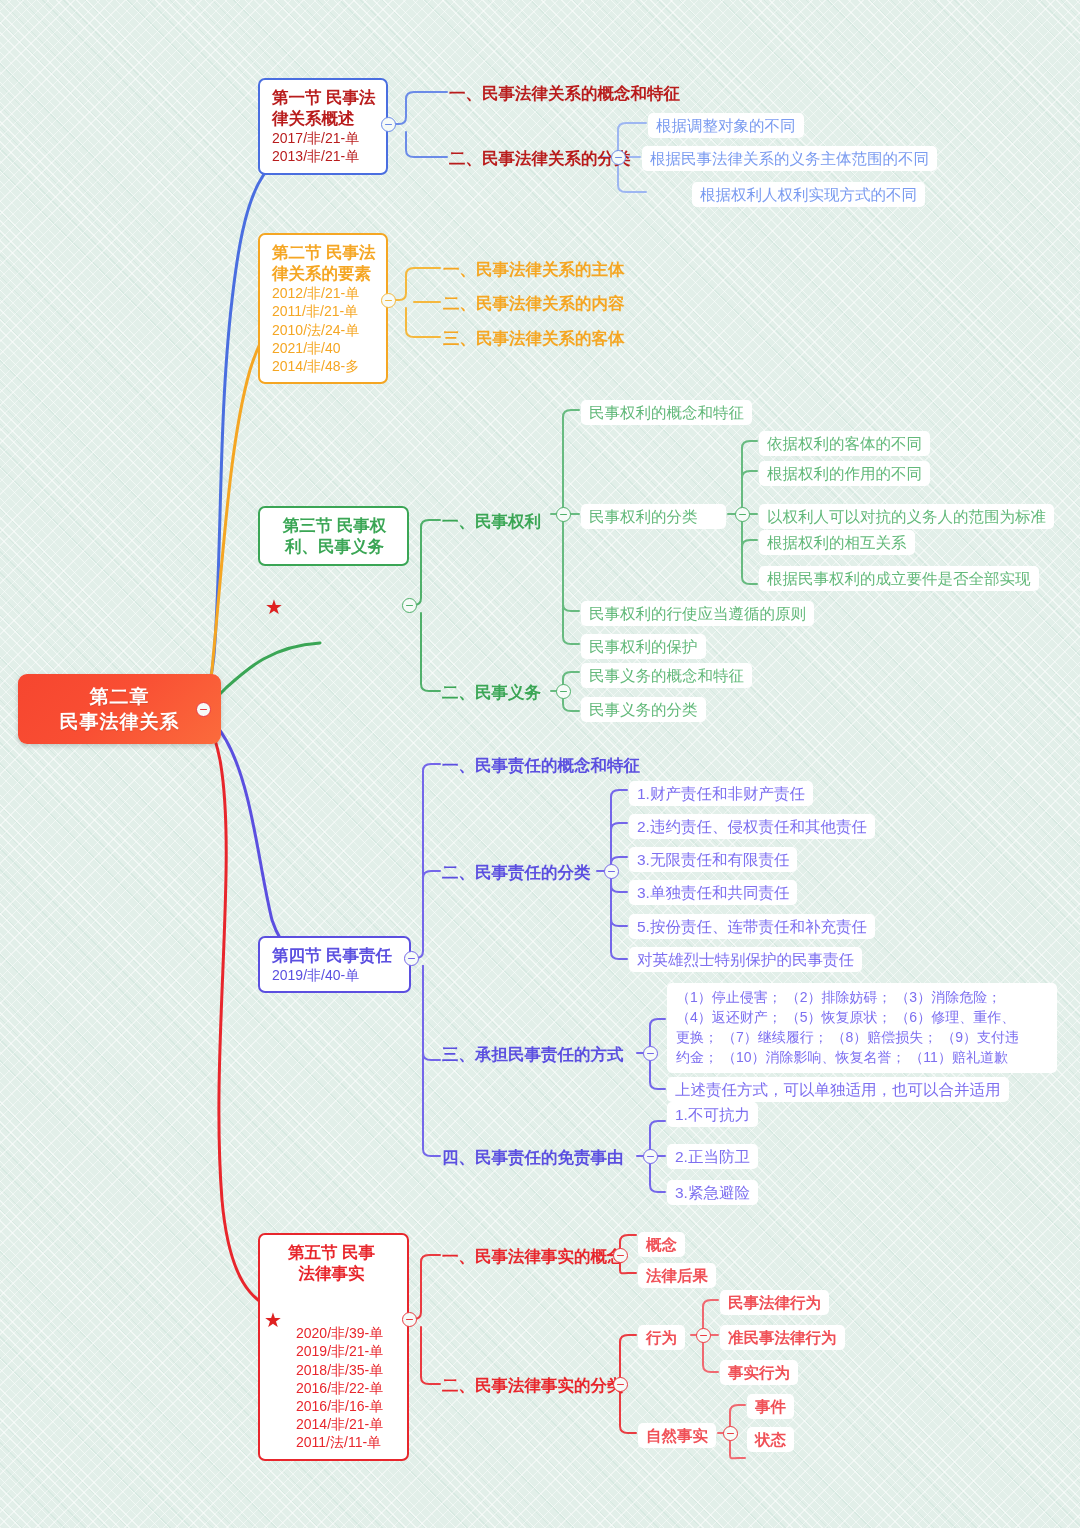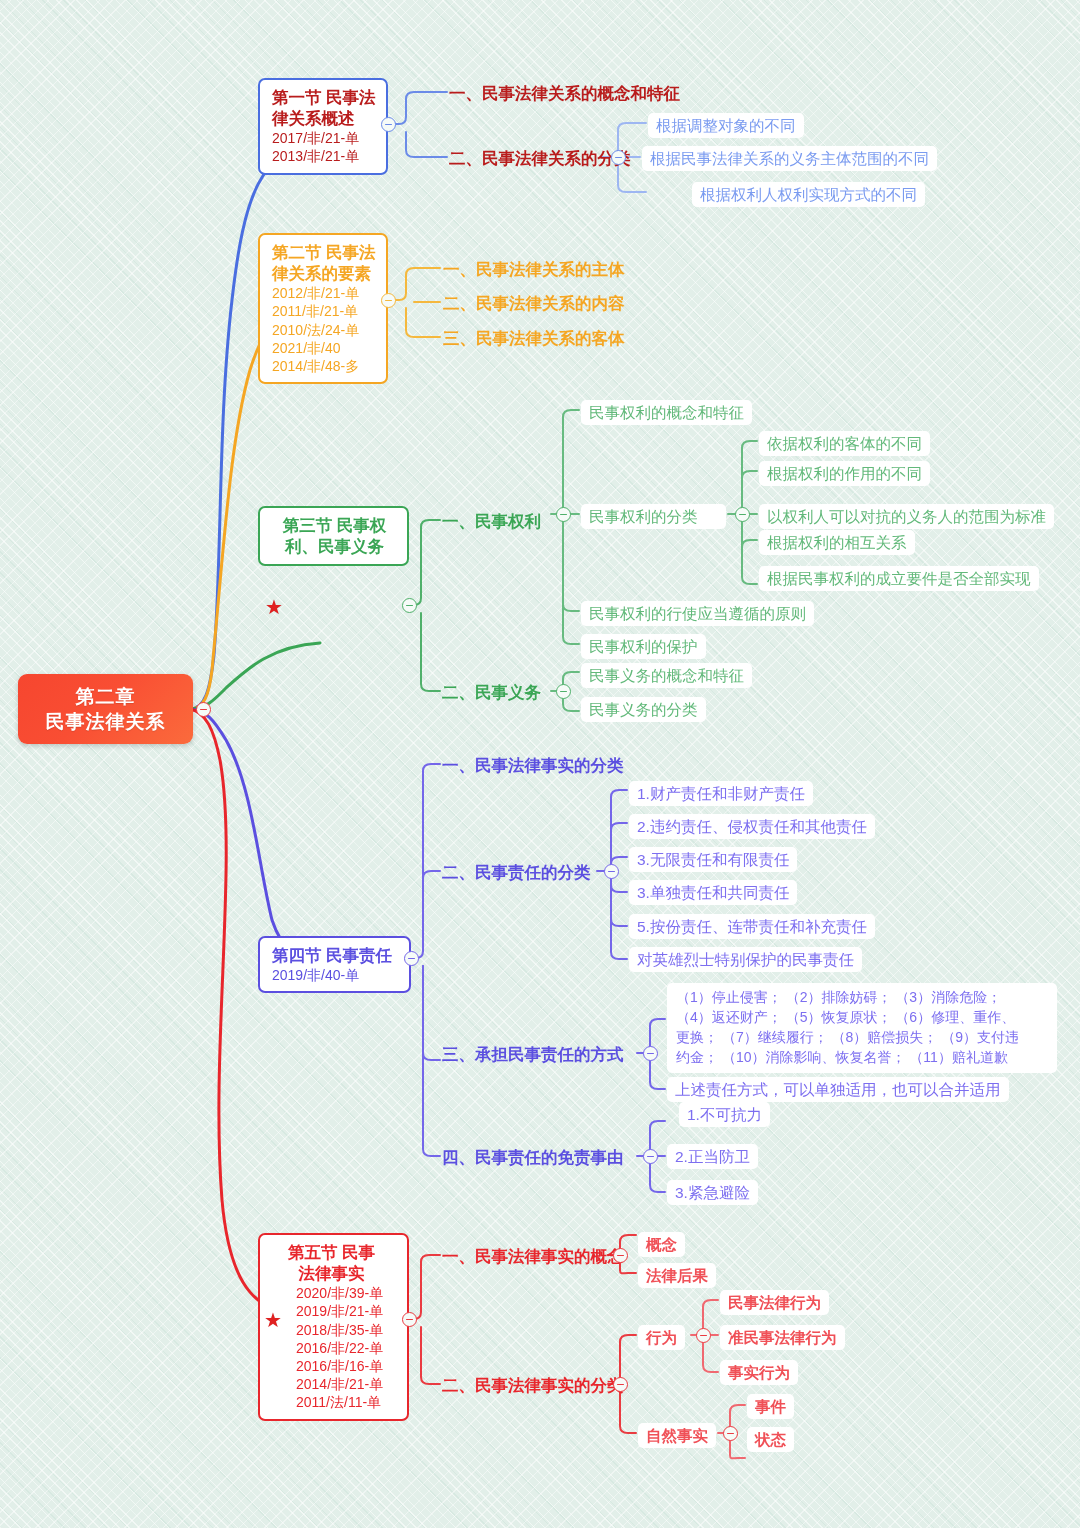--- a/index.html
+++ b/index.html
@@ -15,21 +15,21 @@
       repeating-linear-gradient(45deg, rgba(255,255,255,.55) 0 1px, rgba(255,255,255,0) 1px 7px),
       repeating-linear-gradient(-45deg, rgba(255,255,255,.45) 0 1px, rgba(255,255,255,0) 1px 9px),
       repeating-linear-gradient(45deg, rgba(190,220,208,.30) 0 1px, rgba(190,220,208,0) 1px 15px);
     z-index:0;
   }
   #wires{position:absolute;left:0;top:0;width:1080px;height:1528px;z-index:1;pointer-events:none;}
   .layer{position:absolute;inset:0;z-index:2;}
 
   
   .root-node{
-    position:absolute;left:18px;top:674px;width:175px;height:70px;
+    position:absolute;left:18px;top:674px;width:203px;height:70px;
     border-radius:9px;
     background:linear-gradient(135deg,#f6462f 0%,#f94e33 45%,#fb6b3c 100%);
     box-shadow:0 2px 5px rgba(0,0,0,.18);
     display:flex;flex-direction:column;align-items:center;justify-content:center;
     color:#fff;font-weight:bold;font-size:19px;line-height:1.34;letter-spacing:1px;
     text-shadow:0 1px 1px rgba(0,0,0,.12);
   }
 
   
   .sec-box{
@@ -233,49 +233,49 @@
   <div class="tog t-green" style="left:556px;top:684px;"></div>
   <div class="chip c-green2" style="left:581px;top:663px;">民事义务的概念和特征</div>
   <div class="chip c-green2" style="left:581px;top:697px;">民事义务的分类</div>
 
   <div class="sec-box bd-purple" style="left:258px;top:936px;width:153px;">
     <div class="sec-title c-purple">第四节 民事责任</div>
     <div class="sec-years c-purple">2019/非/40-单</div>
   </div>
   <div class="tog t-purple" style="left:404px;top:951px;"></div>
 
-  <div class="lvl1 c-purple" style="left:442px;top:756px;">一、民事法律事实的分类</div>
+  <div class="lvl1 c-purple" style="left:442px;top:756px;">一、民事责任的概念和特征</div>
 
   <div class="lvl1 c-purple" style="left:442px;top:863px;">二、民事责任的分类</div>
   <div class="tog t-purple" style="left:604px;top:864px;"></div>
   <div class="chip c-purple2" style="left:629px;top:781px;">1.财产责任和非财产责任</div>
   <div class="chip c-purple2" style="left:629px;top:814px;">2.违约责任、侵权责任和其他责任</div>
   <div class="chip c-purple2" style="left:629px;top:847px;">3.无限责任和有限责任</div>
   <div class="chip c-purple2" style="left:629px;top:880px;">3.单独责任和共同责任</div>
   <div class="chip c-purple2" style="left:629px;top:914px;">5.按份责任、连带责任和补充责任</div>
   <div class="chip c-purple2" style="left:629px;top:947px;">对英雄烈士特别保护的民事责任</div>
 
   <div class="lvl1 c-purple" style="left:442px;top:1045px;">三、承担民事责任的方式</div>
   <div class="tog t-purple" style="left:643px;top:1046px;"></div>
   <div class="chip-multi c-purple2" style="left:667px;top:983px;width:390px;">（1）停止侵害； （2）排除妨碍； （3）消除危险；
 （4）返还财产； （5）恢复原状； （6）修理、重作、
 更换； （7）继续履行； （8）赔偿损失； （9）支付违
 约金； （10）消除影响、恢复名誉； （11）赔礼道歉</div>
   <div class="chip c-purple2" style="left:667px;top:1077px;">上述责任方式，可以单独适用，也可以合并适用</div>
 
   <div class="lvl1 c-purple" style="left:442px;top:1148px;">四、民事责任的免责事由</div>
   <div class="tog t-purple" style="left:643px;top:1149px;"></div>
-  <div class="chip c-purple2" style="left:667px;top:1102px;margin-left:12px;">1.不可抗力</div>
+  <div class="chip c-purple2" style="left:667px;top:1102px;">1.不可抗力</div>
   <div class="chip c-purple2" style="left:667px;top:1144px;">2.正当防卫</div>
   <div class="chip c-purple2" style="left:667px;top:1180px;">3.紧急避险</div>
 
   <div class="sec-box bd-red" style="left:258px;top:1233px;width:151px;">
     <div class="sec-title c-red" style="text-align:center;padding-right:6px;">第五节 民事
 法律事实</div>
-    <div class="sec-years c-red" style="padding-left:24px;">2020/非/39-单
+    <div class="sec-years c-red" style="padding-left:24px;margin-top:40px;">2020/非/39-单
 2019/非/21-单
 2018/非/35-单
 2016/非/22-单
 2016/非/16-单
 2014/非/21-单
 2011/法/11-单</div>
   </div>
   <div class="star" style="left:264px;top:1310px;">★</div>
   <div class="tog t-red" style="left:402px;top:1312px;"></div>
 

